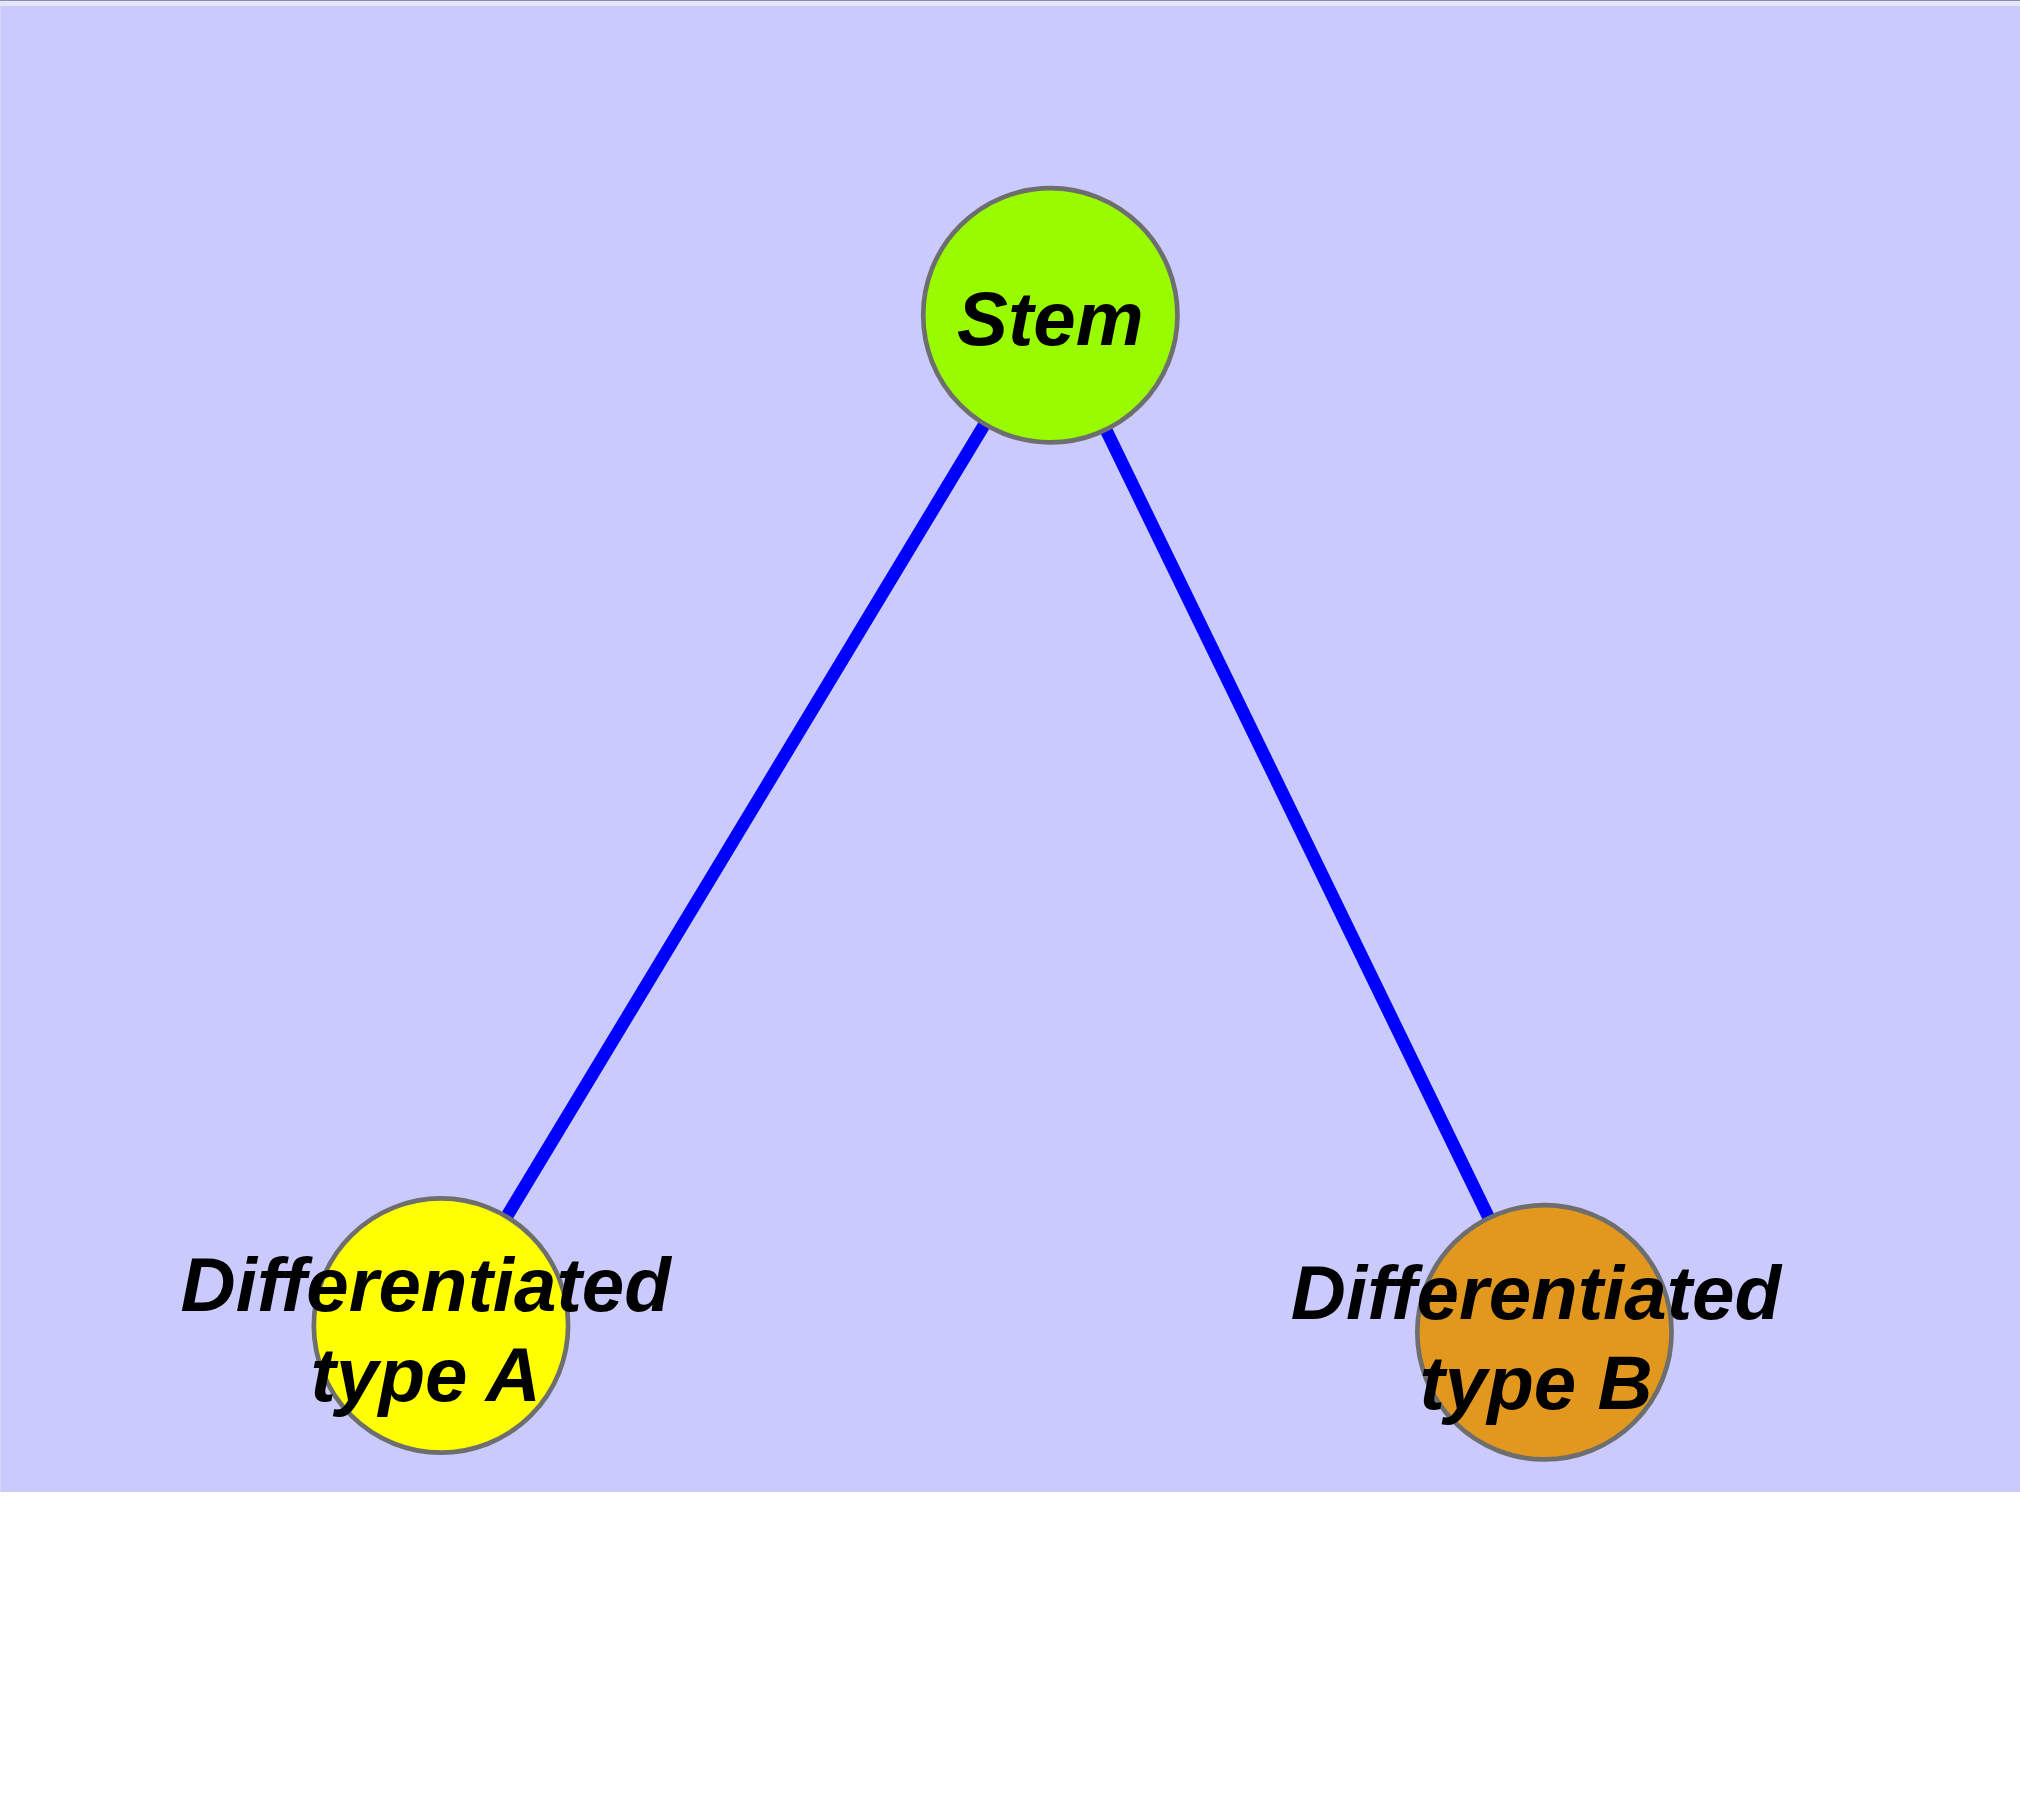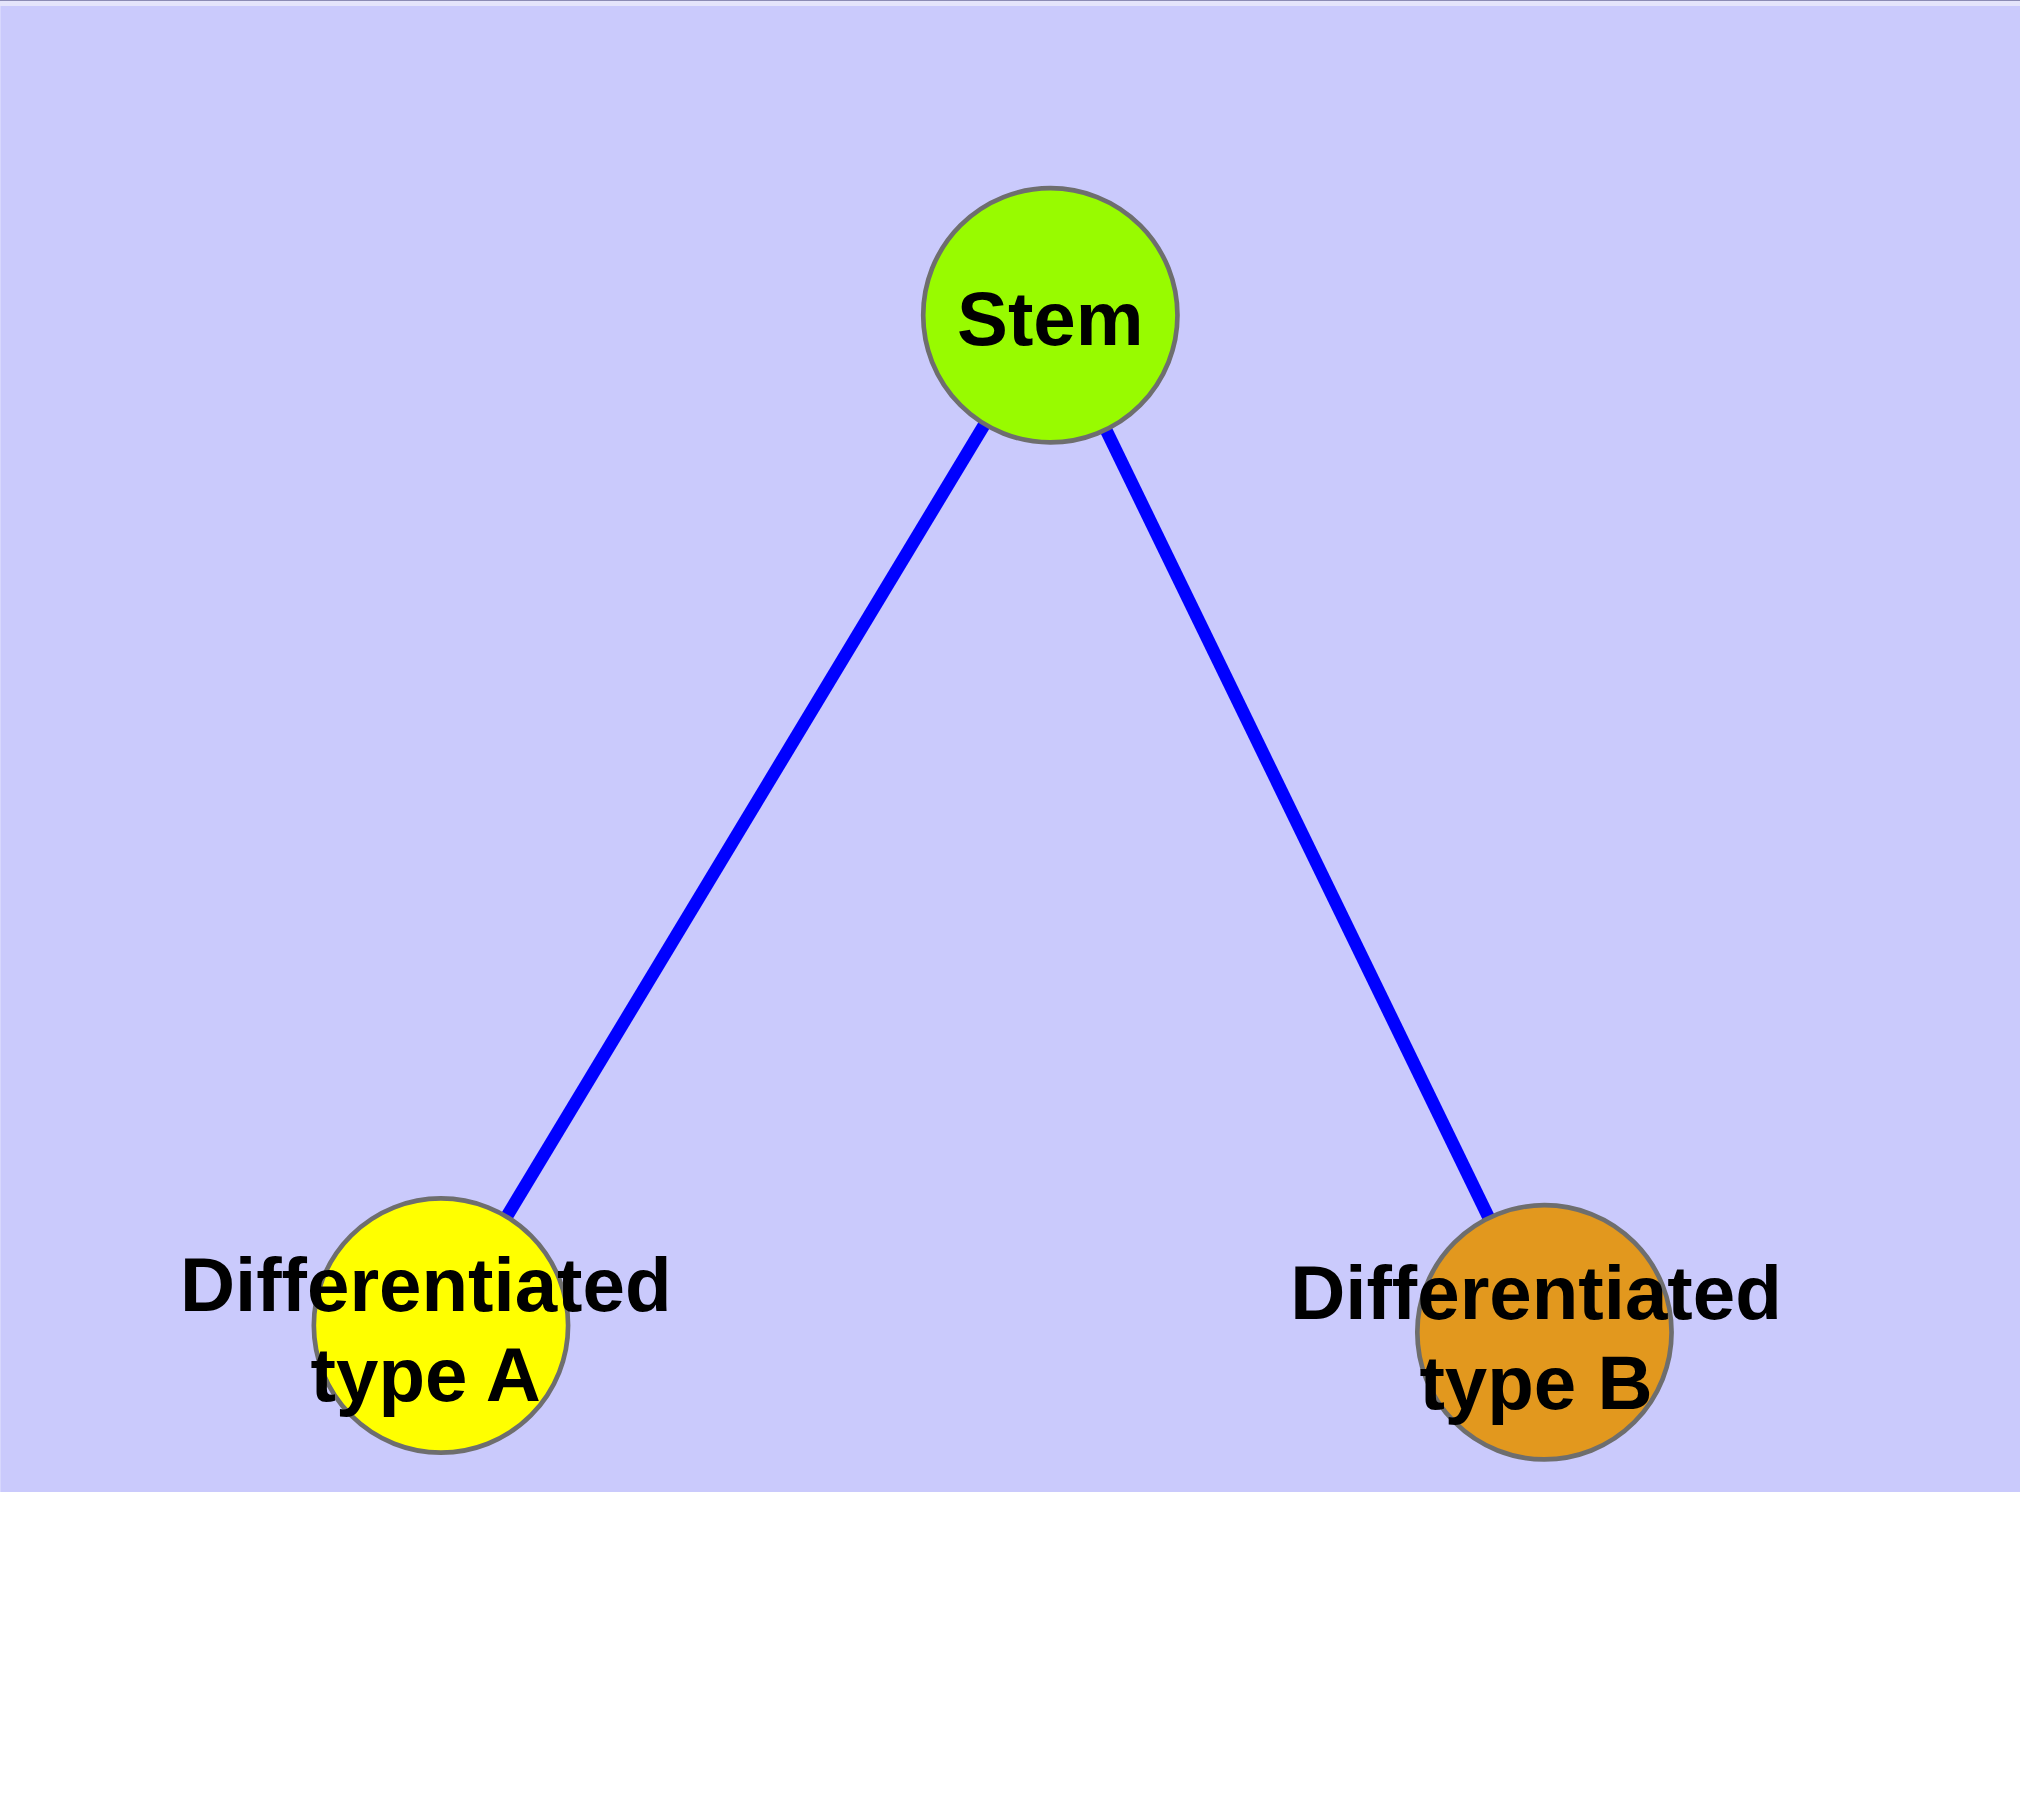--- a/index.html
+++ b/index.html
@@ -4,20 +4,21 @@
 <style>
   html, body {
     margin: 0;
     padding: 0;
   }
   .stage {
     position: relative;
     width: 2021px;
     height: 1496px;
     overflow: hidden;
+    font-style: italic;
   }
   .stage svg {
     display: block;
     width: 2021px;
     height: 1812px;
   }
   
   .top-edge {
     position: absolute;
     top: 0; left: 0; right: 0;

